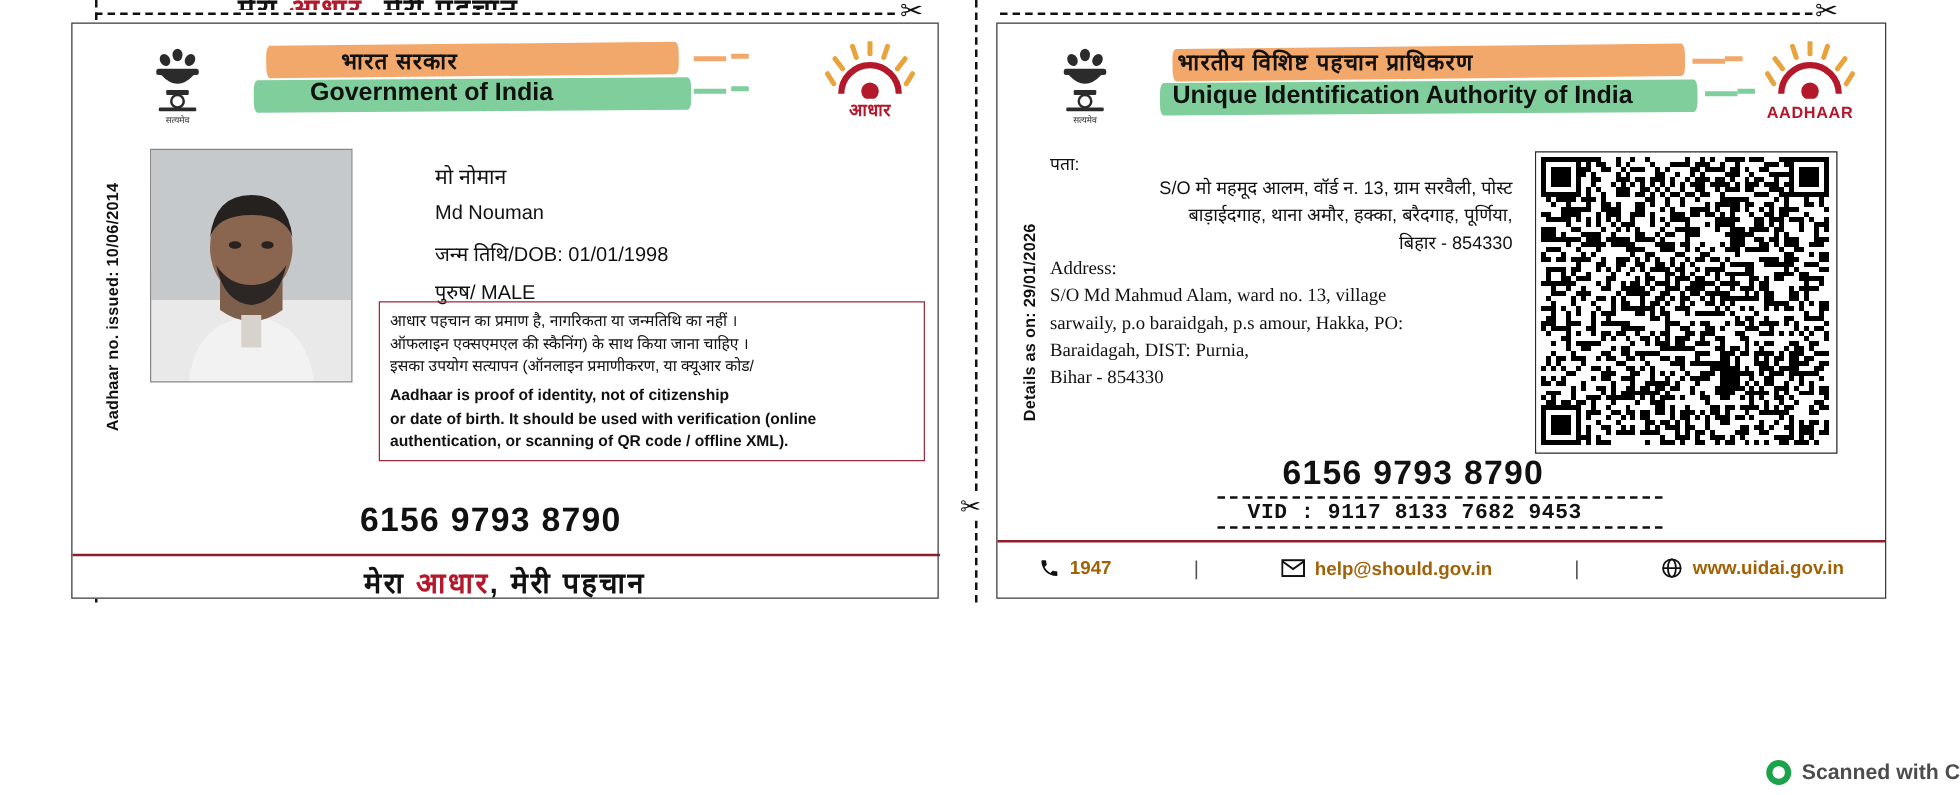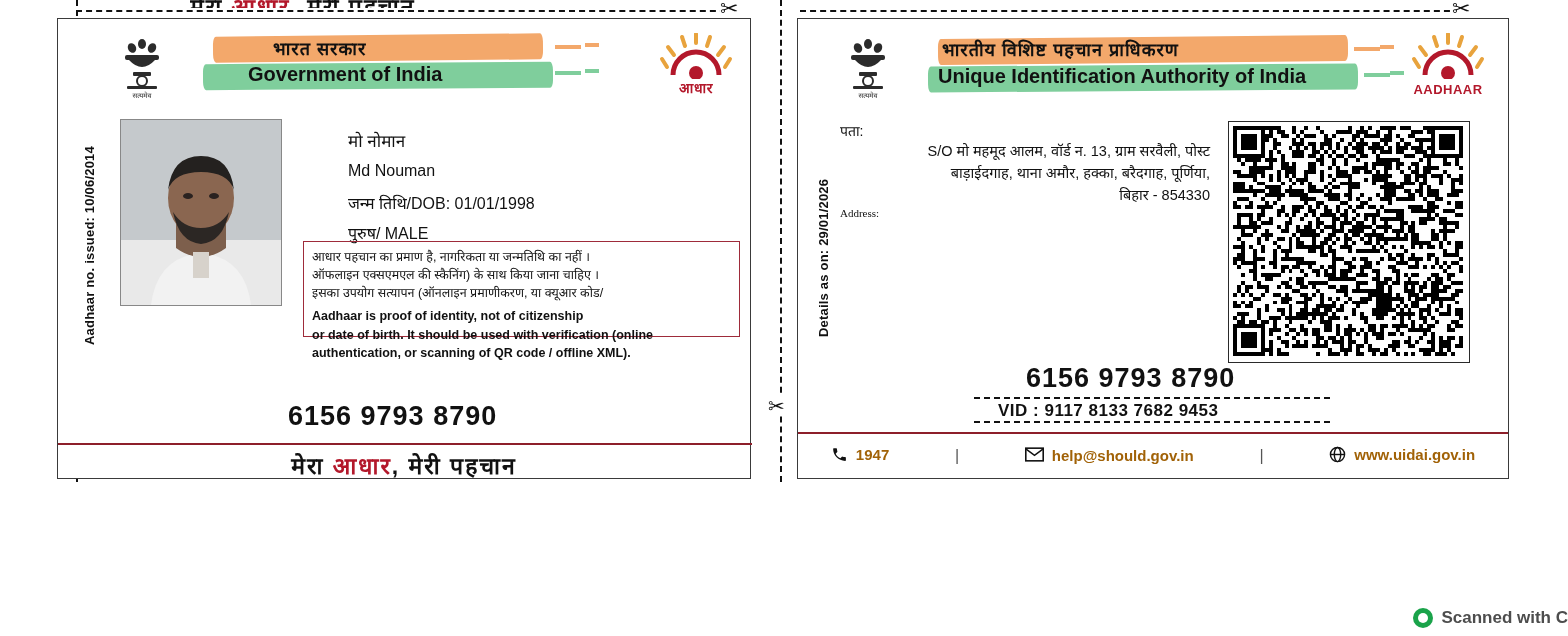--- a/index.html
+++ b/index.html
@@ -103,21 +103,21 @@
     overflow:hidden;
   }
 
   .field{
     position:absolute;
     font-size:15px;color:#111;white-space:nowrap;
   }
   .field.hi{font-weight:normal;}
 
   .notice{
-    position:absolute;left:245px;top:222px;width:437px;height:96px;
+    position:absolute;left:245px;top:222px;width:437px;height:128px;
     border:1px solid #9e2b3a;
     box-sizing:border-box;
     padding:6px 8px;
   }
   .notice .hi-line{font-size:12.5px;color:#111;line-height:1.45;white-space:nowrap;}
   .notice .en-line{font-size:12.5px;color:#111;font-weight:bold;line-height:1.45;white-space:nowrap;}
   .notice .en-block{margin-top:5px;}
 
   .uid-number{
     position:absolute;
@@ -340,21 +340,25 @@
           <circle cx="37" cy="40" r="7" fill="#b3182b"></circle>
         </svg>
       </div>
       <div class="word" style="font-size:13px;">AADHAAR</div>
     </div>
 
     <div class="addr-label" style="left:42px;top:102px;">पता:</div>
     <div class="addr-hi" style="left:42px;top:122px;width:370px;text-align:right;">S/O मो महमूद आलम, वॉर्ड न. 13, ग्राम सरवैली, पोस्ट
 बाड़ाईदगाह, थाना अमौर, हक्का, बरैदगाह, पूर्णिया,
 बिहार - 854330</div>
-    <div class="addr-label" style="left:42px;top:188px;font-family:'Liberation Serif', serif;font-size:11px;">Address:</div>
+    <div class="addr-label" style="left:42px;top:188px;font-family:'Liberation Serif', serif;font-size:15px;">Address:</div>
+    <div class="addr-en" style="left:42px;top:208px;width:380px;">S/O Md Mahmud Alam, ward no. 13, village
+sarwaily, p.o baraidgah, p.s amour, Hakka, PO:
+Baraidagah, DIST: Purnia,
+Bihar - 854330</div>
 
     <div class="qr">
       <svg width="238" height="238" viewBox="0 0 60 60" shape-rendering="crispEdges">
         <rect width="60" height="60" fill="#ffffff"></rect>
         <g fill="#000000">
           
         </g>
         <g id="qrnoise" fill="#000">
             <rect x="3" y="1" width="1" height="1"></rect>
             <rect x="6" y="1" width="1" height="1"></rect>
@@ -1929,21 +1933,21 @@
             <rect x="53" y="3" width="4" height="4" fill="#000"></rect>
             <rect x="1" y="51" width="8" height="8" fill="#000"></rect>
             <rect x="2" y="52" width="6" height="6" fill="#fff"></rect>
             <rect x="3" y="53" width="4" height="4" fill="#000"></rect>
           </g>
       </svg>
     </div>
 
     <div class="uid-number" style="left:228px;top:344px;">6156 9793 8790</div>
     <div class="vid-dash" style="left:176px;top:378px;width:356px;"></div>
-    <div class="vid" style="left:200px;top:382px;">VID : 9117 8133 7682 9453</div>
+    <div class="vid" style="left:200px;top:382px;font-family:Liberation Mono, monospace;">VID : 9117 8133 7682 9453</div>
     <div class="vid-dash" style="left:176px;top:402px;width:356px;"></div>
 
     <div class="footbar">
       <div class="footitem">
         <span>
           <svg width="17" height="17" viewBox="0 0 24 24" fill="#111">
               <path d="M6.6 10.8c1.4 2.8 3.8 5.2 6.6 6.6l2.2-2.2c.3-.3.7-.4 1-.2 1.2.4 2.4.6 3.6.6.6 0 1 .4 1 1V20c0 .6-.4 1-1 1C10.6 21 3 13.4 3 4c0-.6.4-1 1-1h3.4c.6 0 1 .4 1 1 0 1.3.2 2.5.6 3.6.1.3 0 .7-.2 1l-2.2 2.2z"></path>
             </svg>
         </span>
         <span>1947</span>

